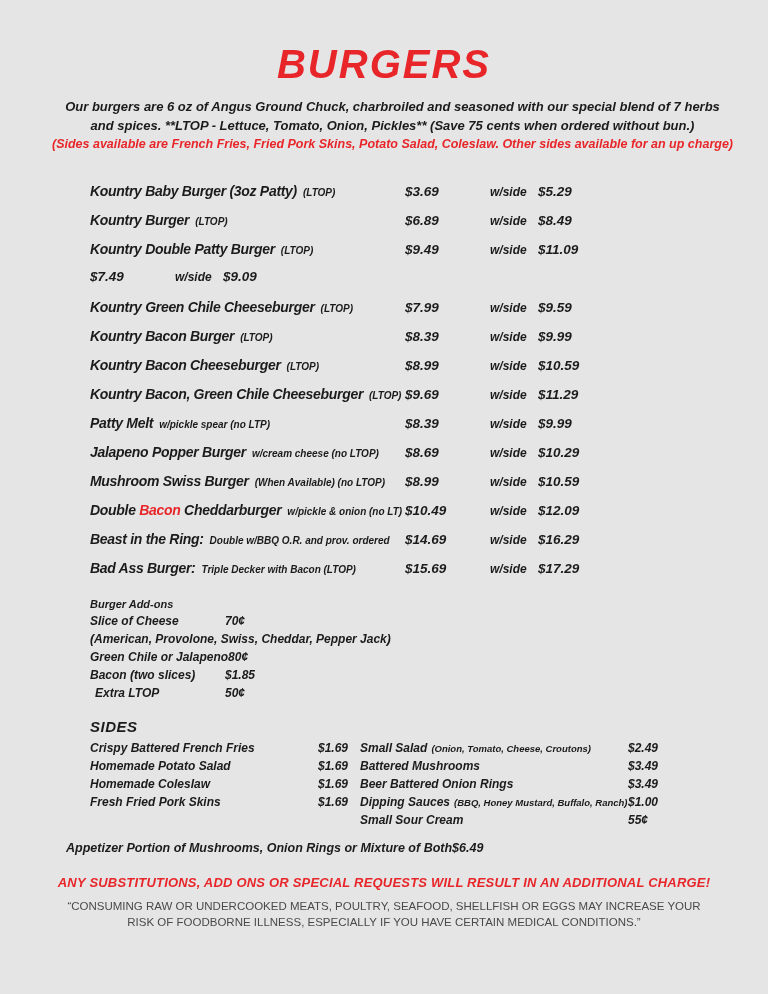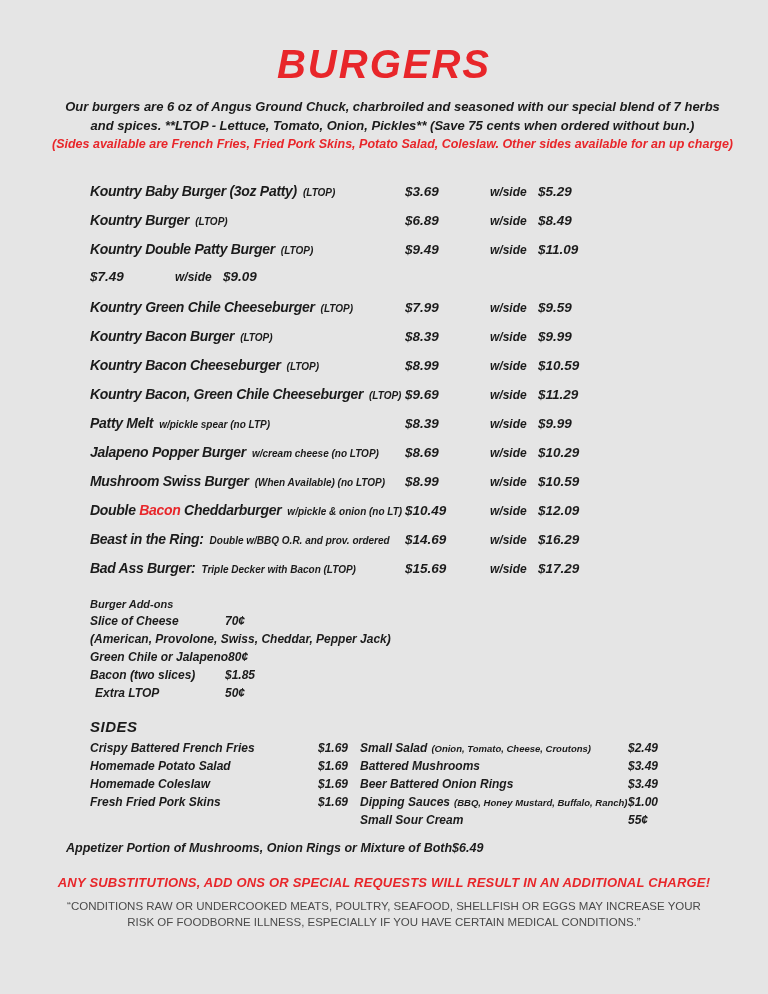--- a/index.html
+++ b/index.html
@@ -246,17 +246,17 @@
   </div>
 
   <div class="appetizer">
     <div class="appetizer-label">Appetizer Portion of Mushrooms, Onion Rings or Mixture of Both</div>
     <div class="appetizer-price">$6.49</div>
   </div>
 
   <div class="warning">ANY SUBSTITUTIONS, ADD ONS OR SPECIAL REQUESTS WILL RESULT IN AN ADDITIONAL CHARGE!</div>
 
   <div class="disclaimer">
-    <div>“CONDITIONS RAW OR UNDERCOOKED MEATS, POULTRY, SEAFOOD, SHELLFISH OR EGGS MAY INCREASE YOUR</div>
+    <div>“CONSUMING RAW OR UNDERCOOKED MEATS, POULTRY, SEAFOOD, SHELLFISH OR EGGS MAY INCREASE YOUR</div>
     <div>RISK OF FOODBORNE ILLNESS, ESPECIALLY IF YOU HAVE CERTAIN MEDICAL CONDITIONS.”</div>
   </div>
 
 </div>
 
 </body></html>

